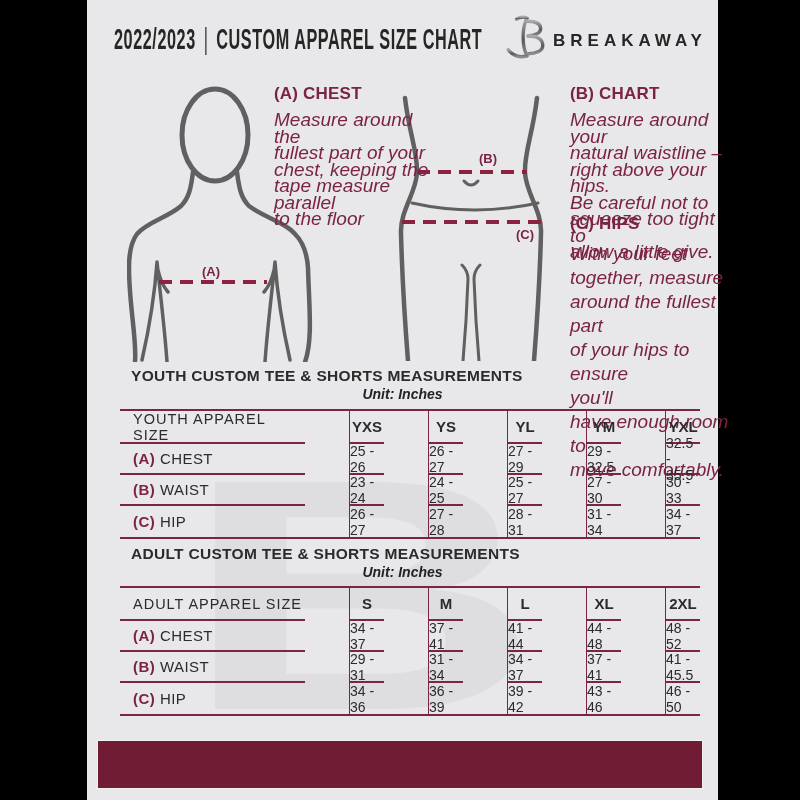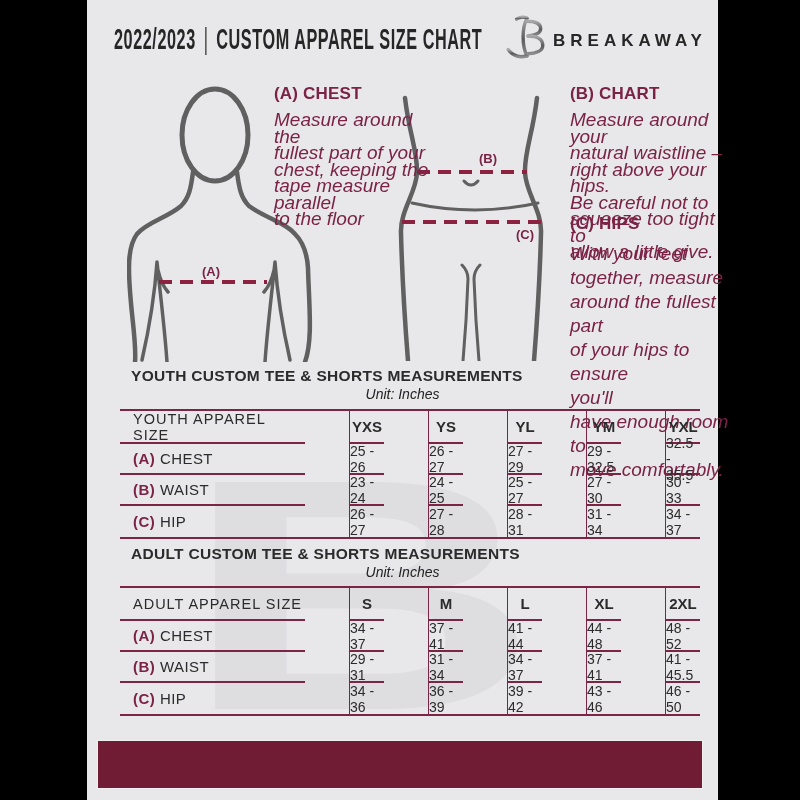--- a/index.html
+++ b/index.html
@@ -56,21 +56,21 @@
   }
   .guide-hips .guide-body{line-height:24px;}
   .marker{font:bold 13px "Liberation Sans",sans-serif; fill:var(--maroon);}
   
   .tbl-title{
     position:absolute; left:0; width:100%; text-align:left; z-index:1;
     font-size:15.5px; font-weight:bold; color:var(--ink); letter-spacing:.3px;padding-left:44px;
   }
   .tbl-unit{
     position:absolute; left:0; width:100%; text-align:center; z-index:1;
-    font-size:14px; font-style:italic; color:#222;
+    font-size:14px; font-style:italic; color:#222;font-weight:bold;
   }
   .t-youth-title{top:367px;} .t-youth-unit{top:386px;}
   .t-adult-title{top:545px;} .t-adult-unit{top:564px;}
   .size-table{
     position:absolute; left:33px; width:580px; z-index:1;
     display:grid; grid-template-columns:185px repeat(5,79px);
     border-top:2px solid var(--line); border-bottom:2px solid var(--line);
   }
   .t-youth{top:409px;} .t-adult{top:586px;}
   .c{

